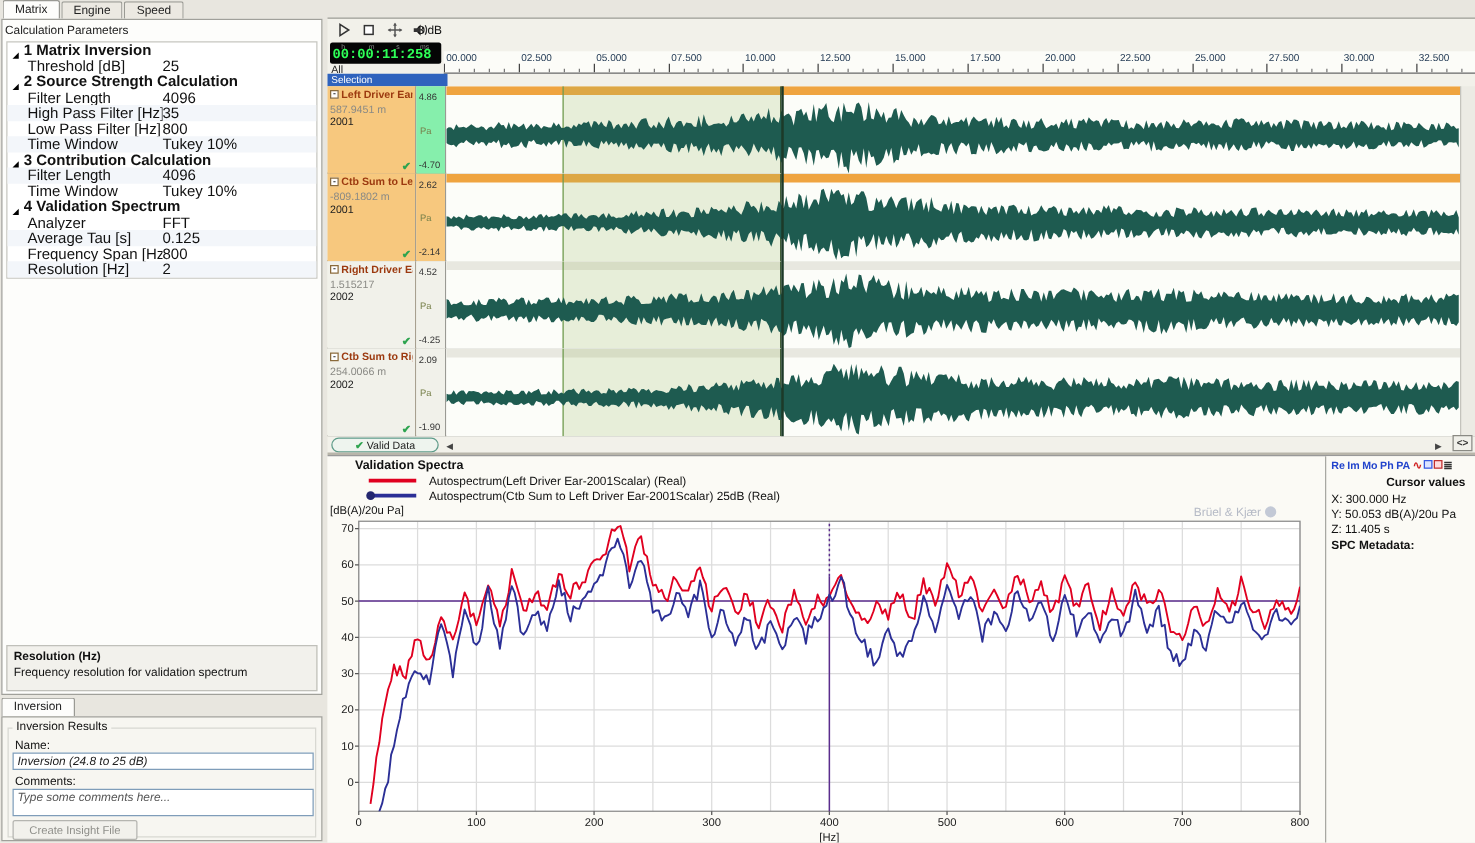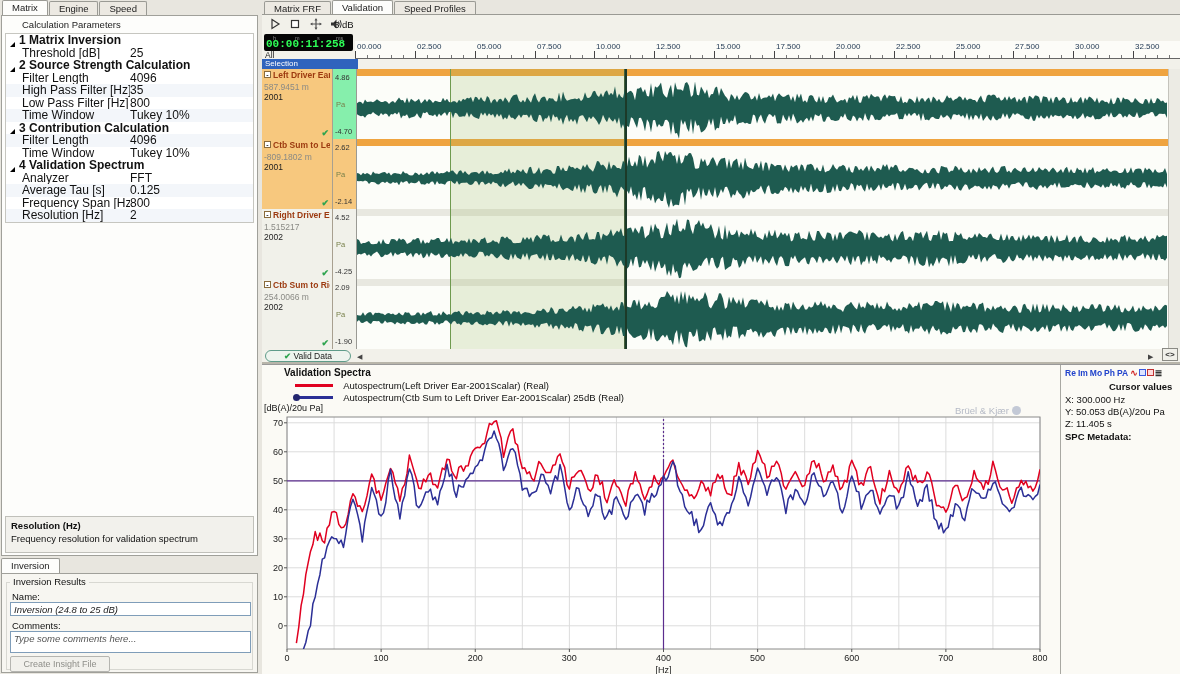--- a/index.html
+++ b/index.html
@@ -9,21 +9,21 @@
 
   
   .tabrow { position:absolute; height:15px; white-space:nowrap; }
   .tab { display:inline-block; height:14px; line-height:13px; padding:0 9px; font-size:9.5px;
          background:#ece9e2; border:1px solid #9a9a94; border-bottom:none;
          border-radius:2px 2px 0 0; margin-right:1px; color:#222; vertical-align:bottom; }
   .tab.active { background:#fdfdfb; height:15px; line-height:14px; }
 
   
   .lpanel { position:absolute; left:1px; top:15px; width:257px; height:541px; background:#fdfdfb; border:1px solid #a0a09a; }
-  .lp-header { position:absolute; left:20px; top:3px; font-size:9.5px; color:#222; }
+  .lp-header { position:absolute; left:2px; top:3px; font-size:9.5px; color:#222; }
   #paramGrid { position:absolute; left:3px; top:17px; width:249px; border:1px solid #c6c6c0; background:#fff; }
   .grow { display:flex; height:12.5px; line-height:12.5px; font-size:12px; align-items:flex-end; }
   .grow.group { font-weight:bold; }
   .grow.item:nth-child(odd) { background:#f3f6fa; }
   .tri { width:0; height:0; border-bottom:5px solid #000; border-left:5px solid transparent; margin:0 4px 0 4px; }
   .gname { flex:0 0 124px; padding-left:16px; overflow:hidden; white-space:nowrap; }
   .grow.group .gname { flex:1; padding-left:0; }
   .gval { flex:1; overflow:hidden; white-space:nowrap; }
   .lp-desc { position:absolute; left:3px; top:500px; width:249px; height:37px; background:#f2f1ec; border:1px solid #c0c0ba; padding:3px 5px; }
   .lp-desc b { font-size:9.5px; }
@@ -188,23 +188,20 @@
   <div class="invpanel">
     <div class="groupbox"></div>
     <div class="gb-label">Inversion Results</div>
     <div class="fld-label" style="top:17px;">Name:</div>
     <div class="textbox" style="top:28px; height:14px;">Inversion (24.8 to 25 dB)</div>
     <div class="fld-label" style="top:46px;">Comments:</div>
     <div class="textbox" style="top:57px; height:22px; color:#555;">Type some comments here...</div>
     <div class="btn-disabled">Create Insight File</div>
   </div>
 
-  <div class="tabrow" style="left:264px; top:0;">
-    <span class="tab">Matrix FRF</span><span class="tab active">Validation</span><span class="tab">Speed Profiles</span>
-  </div>
 
   <div class="rpanel">
 
     <div class="toolbar">
       <span class="tbtn">
         <svg width="12" height="12" viewBox="0 0 12 12">
             <path d="M3 1.5 L10 6 L3 10.5 Z" fill="none" stroke="#333" stroke-width="1.2"></path>
           </svg>
       </span>
       <span class="tbtn">

